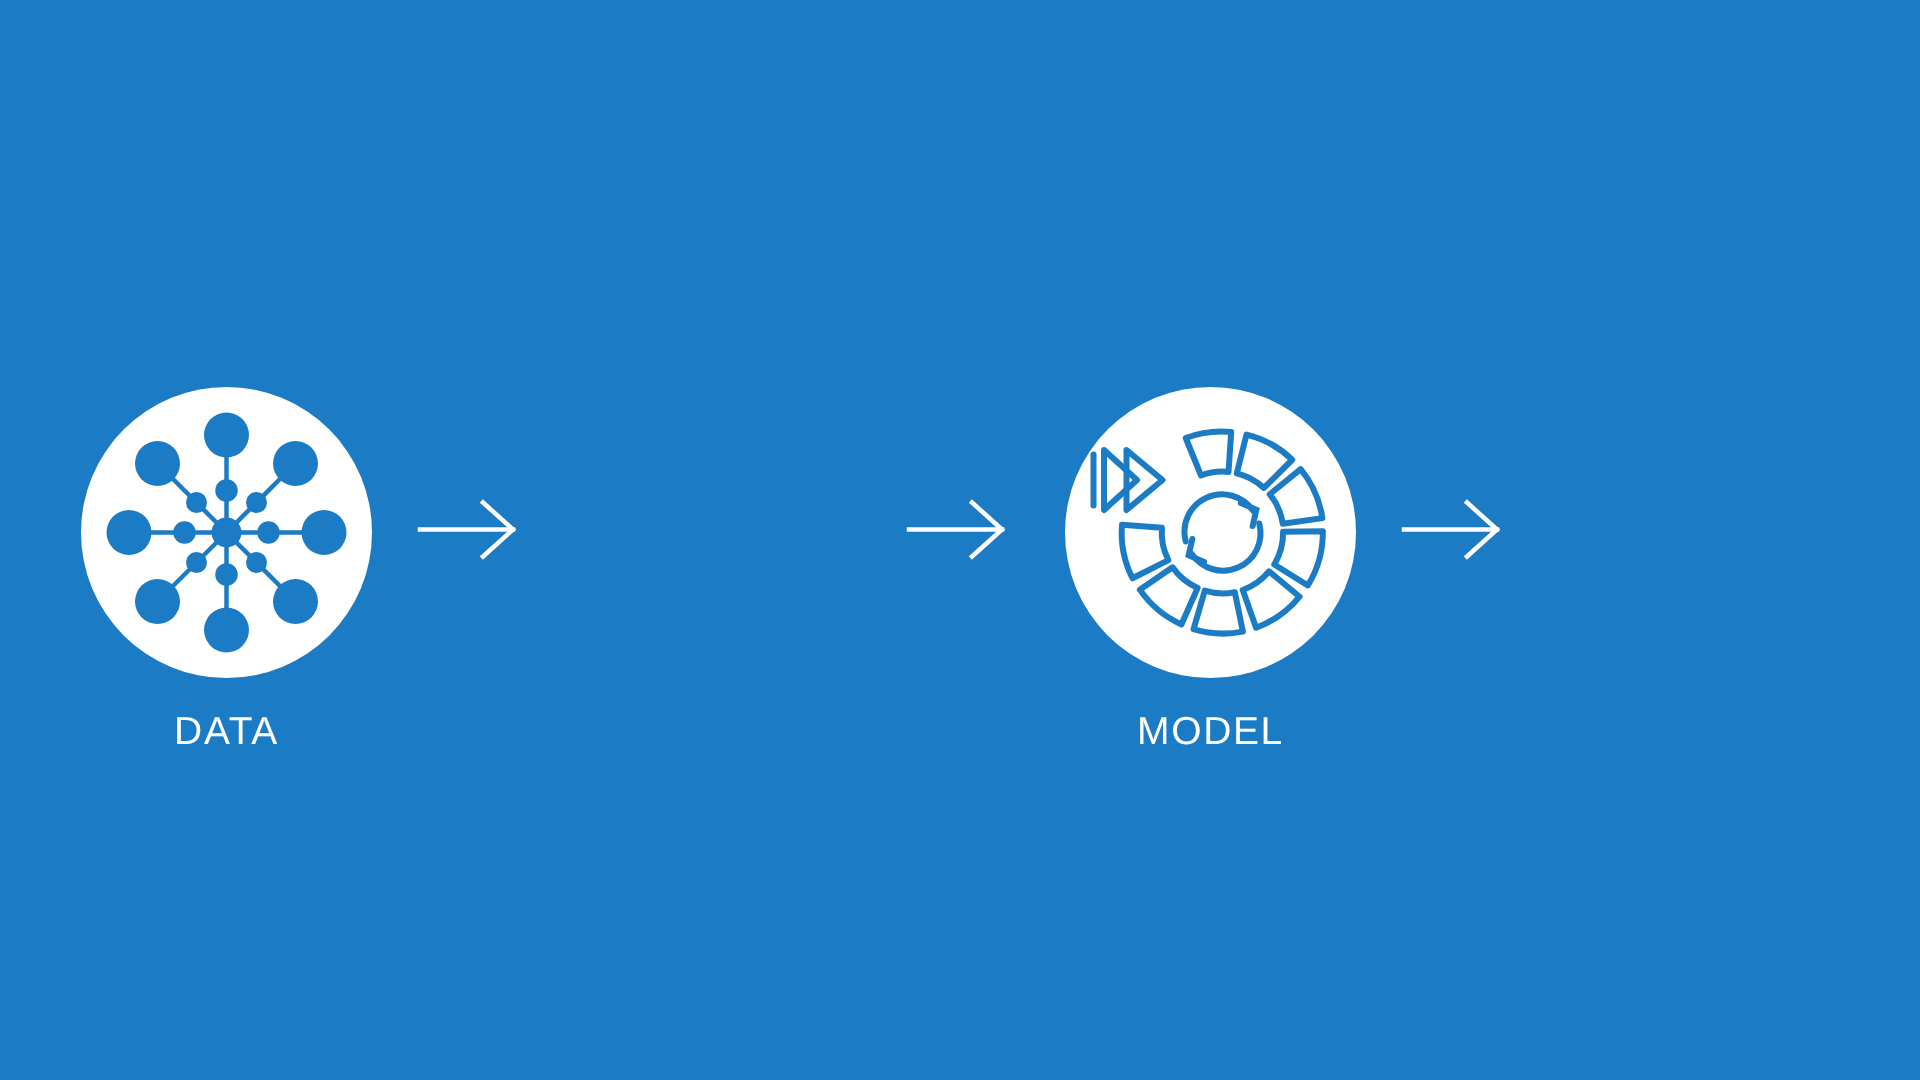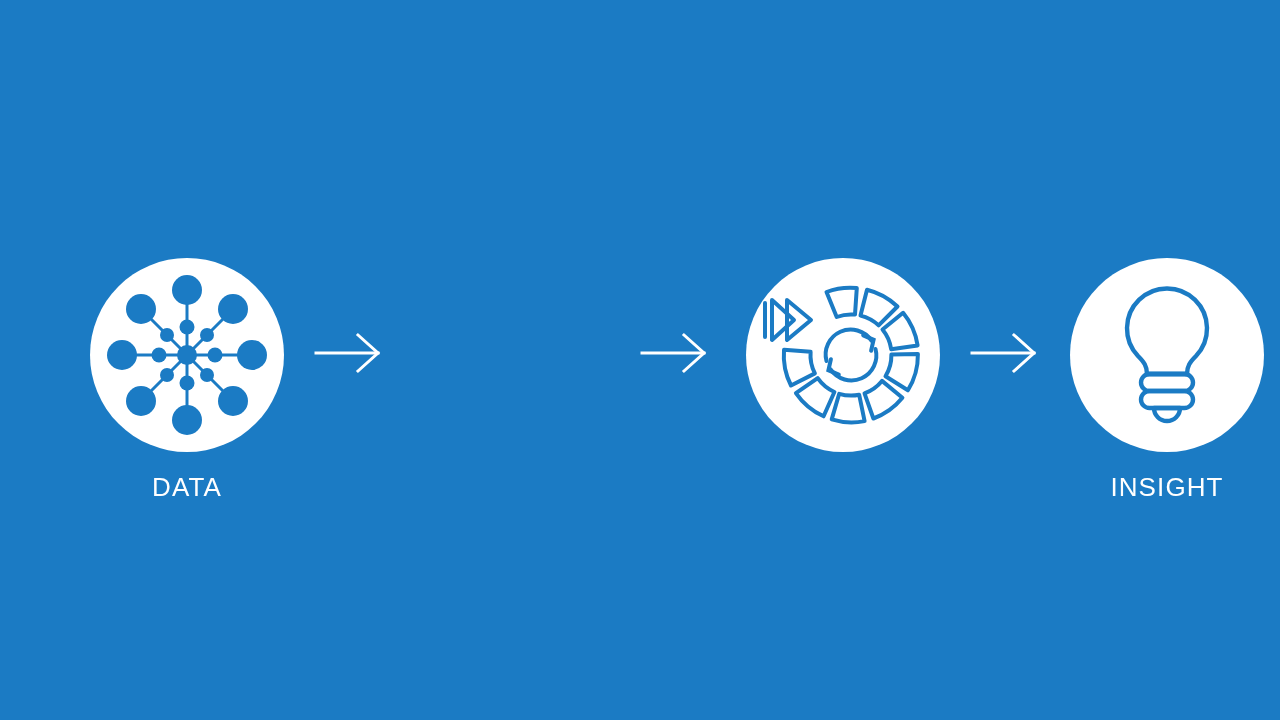--- a/index.html
+++ b/index.html
@@ -21,21 +21,20 @@
     background: #1b7bc4;
   }
 
   
   .pipeline {
     position: absolute;
     left: 0;
     top: 0;
     width: 1180px;
     height: 720px;
-    margin-left: 36px;
   }
 
   .stage {
     position: absolute;
     top: 258px;
     width: 194px;
     text-align: center;
   }
 
   .stage-disc {
@@ -169,45 +168,23 @@
 
             <g>
               <path d="M 19 45 L 19 79" stroke-width="4"></path>
               <path d="M 26 42 L 48 62 L 26 82 Z"></path>
               <path d="M 41 42 L 65 62 L 41 82 Z"></path>
             </g>
 
           </g>
         </svg>
       </div>
-    </div>
-
-    <div class="stage stage-4">
-      <div class="stage-disc">
-        <svg viewBox="0 0 194 194">
-          <g fill="none" stroke="#1b7bc4" stroke-width="4.4" stroke-linejoin="round" stroke-linecap="round">
-
-            <path d="M 77 116
-                     C 77 108 74 104 68 98
-                     A 40 40 0 1 1 126 98
-                     C 120 104 117 108 117 116
-                     Z"></path>
-
-            <line x1="77" y1="116" x2="117" y2="116"></line>
-
-            <rect x="71" y="116" width="52" height="17" rx="8.5" ry="8.5"></rect>
-
-            <rect x="71" y="133" width="52" height="17" rx="8.5" ry="8.5"></rect>
-
-            <path d="M 84 150 A 13 13 0 0 0 110 150 Z"></path>
-          </g>
-        </svg>
-      </div>
-      <div class="stage-label">INSIGHT</div>
-    </div>
+      <div class="stage-label">MODEL</div>
+    </div>
+
 
     <div class="arrow arrow-1">
       <svg viewBox="0 0 76 56">
         <g fill="none" stroke="#ffffff" stroke-width="3" stroke-linecap="square" stroke-linejoin="miter">
           <line x1="6" y1="28" x2="68" y2="28"></line>
           <polyline points="48,10 68,28 48,46"></polyline>
         </g>
       </svg>
     </div>
 

